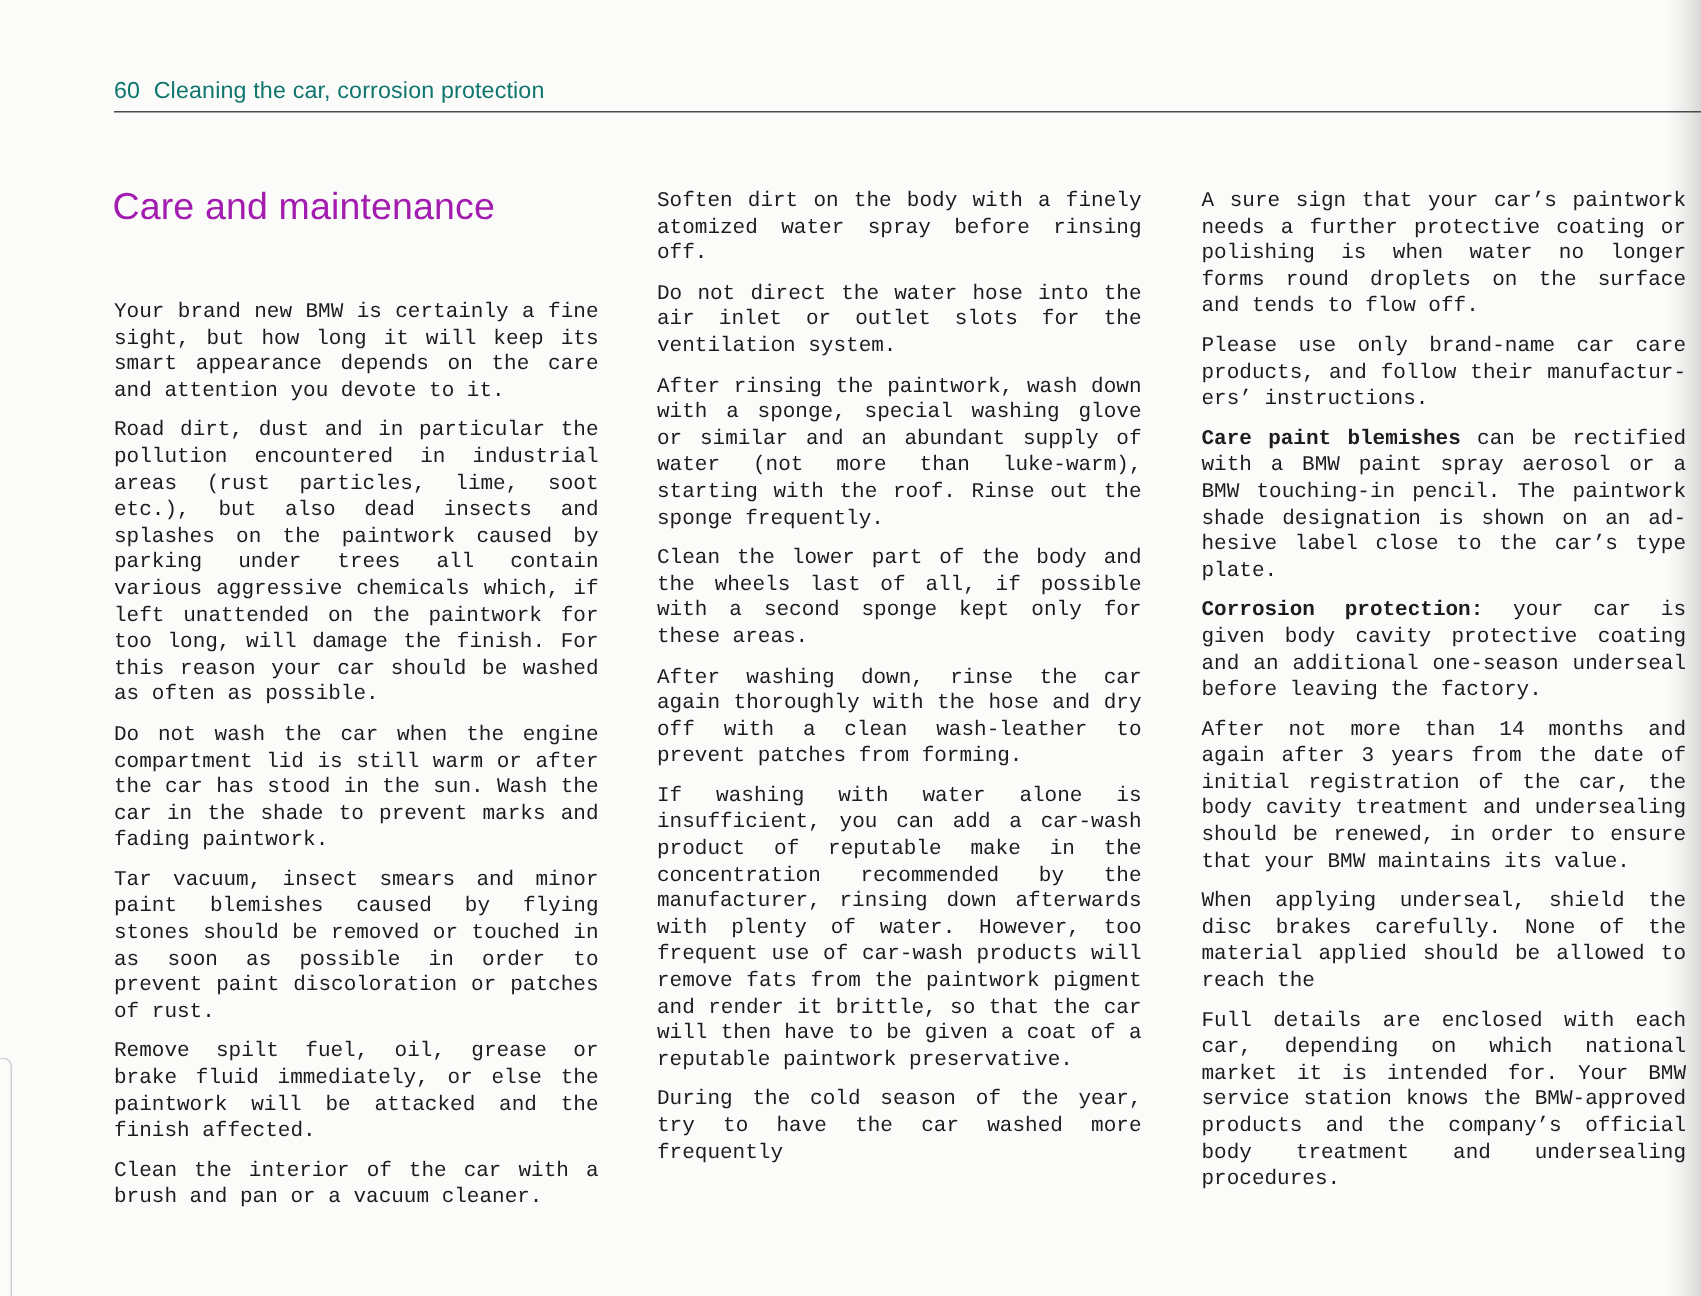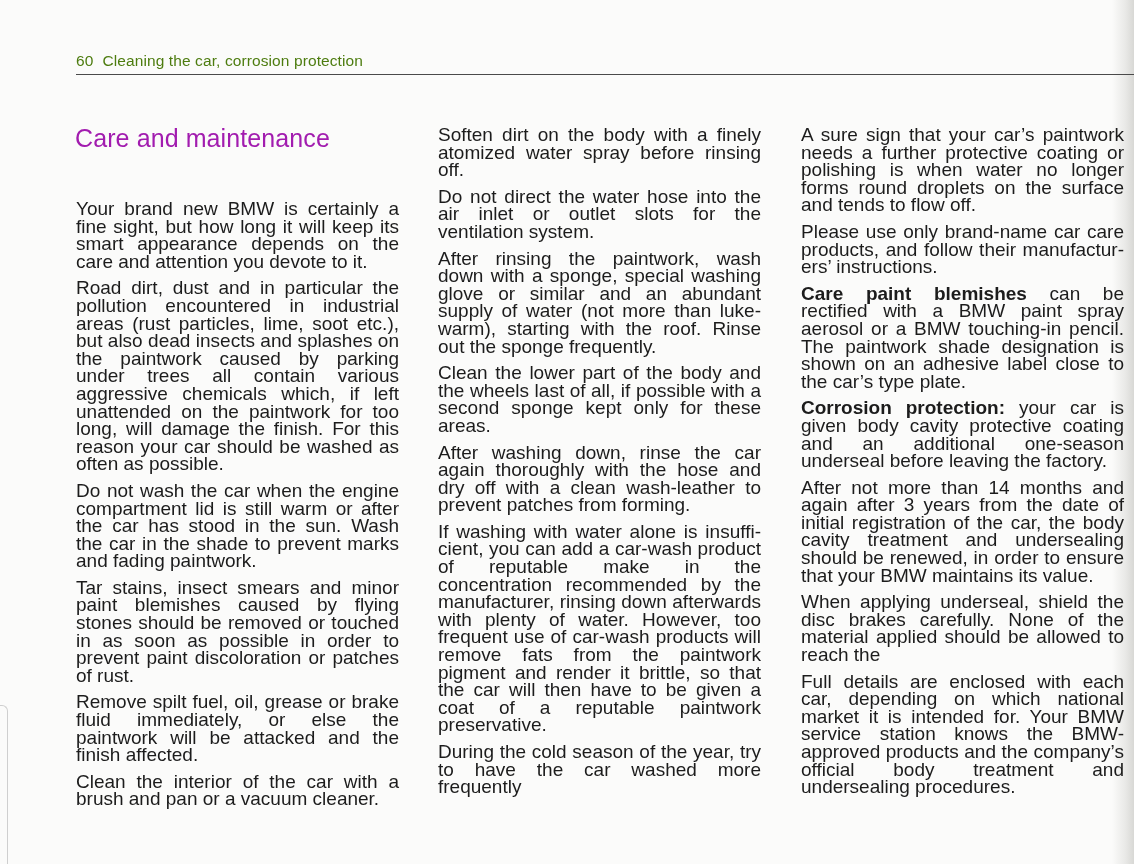--- a/index.html
+++ b/index.html
@@ -34,21 +34,21 @@
       border-top-right-radius: 6px;
       box-sizing: border-box;
       opacity: 0.7;
     }
     .running-header {
       position: absolute;
       left: 76px;
       top: 52px;
       font-size: 15.5px;
       letter-spacing: 0.1px;
-      color: #4d7c0f;
+      color: #0f766e;
       white-space: nowrap;
     }
     .running-header .page-number {
       margin-right: 9px;
     }
     .header-rule {
       position: absolute;
       left: 76px;
       top: 74px;
       width: 1058px;
@@ -61,24 +61,25 @@
       top: 124px;
       font-size: 25px;
       font-weight: normal;
       letter-spacing: 0.1px;
       margin: 0;
       color: #a21caf;
     }
     .column {
       position: absolute;
       width: 323px;
-      font-size: 19px;
+      font-size: 14px;
       line-height: 17.6px;
       text-align: justify;
       hyphens: manual;
+      font-family: Liberation Mono, monospace;
     }
     .column p {
       margin: 0 0 9px 0;
     }
     #col-1 { left: 76px; top: 200px; }
     #col-2 { left: 438px; top: 126px; }
     #col-3 { left: 801px; top: 126px; }
     .bold {
       font-weight: bold;
     }
@@ -93,21 +94,21 @@
   <span class="page-number">60</span><span>Cleaning the car, corrosion protection</span>
 </div>
 <div class="header-rule"></div>
 
 <h1 class="section-title">Care and maintenance</h1>
 
 <div class="column" id="col-1">
   <p>Your brand new BMW is certainly a fine sight, but how long it will keep its smart appearance depends on the care and attention you devote to it.</p>
   <p>Road dirt, dust and in particular the pollution encountered in industrial areas (rust particles, lime, soot etc.), but also dead insects and splashes on the paint­work caused by parking under trees all contain various aggressive chemicals which, if left unattended on the paintwork for too long, will damage the finish. For this reason your car should be washed as often as possible.</p>
   <p>Do not wash the car when the engine compartment lid is still warm or after the car has stood in the sun. Wash the car in the shade to prevent marks and fading paintwork.</p>
-  <p>Tar stains, insect smears and minor paint blemishes caused by flying stones should be removed or touched in as soon as possible in order to prevent paint dis­coloration or patches of rust.</p>
+  <p>Tar vacuum, insect smears and minor paint blemishes caused by flying stones should be removed or touched in as soon as possible in order to prevent paint dis­coloration or patches of rust.</p>
   <p>Remove spilt fuel, oil, grease or brake fluid immediately, or else the paintwork will be attacked and the finish affected.</p>
   <p>Clean the interior of the car with a brush and pan or a vacuum cleaner.</p>
 </div>
 
 <div class="column" id="col-2">
   <p>Soften dirt on the body with a finely atomized water spray before rinsing off.</p>
   <p>Do not direct the water hose into the air inlet or outlet slots for the ventilation system.</p>
   <p>After rinsing the paintwork, wash down with a sponge, special washing glove or similar and an abundant supply of water (not more than luke-warm), starting with the roof. Rinse out the sponge frequently.</p>
   <p>Clean the lower part of the body and the wheels last of all, if possible with a second sponge kept only for these areas.</p>
   <p>After washing down, rinse the car again thoroughly with the hose and dry off with a clean wash-leather to prevent patches from forming.</p>

